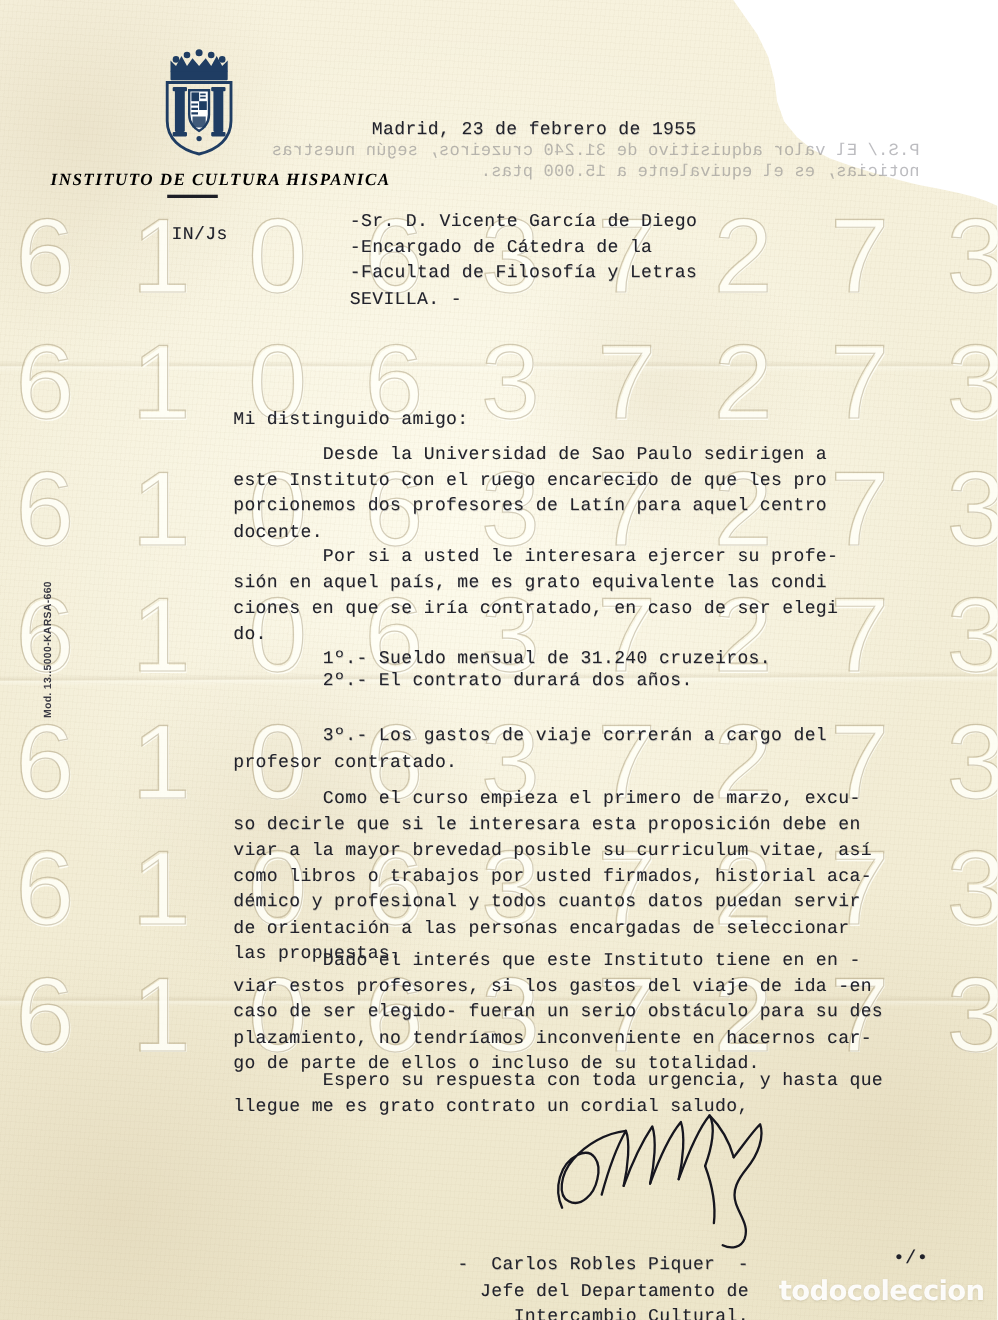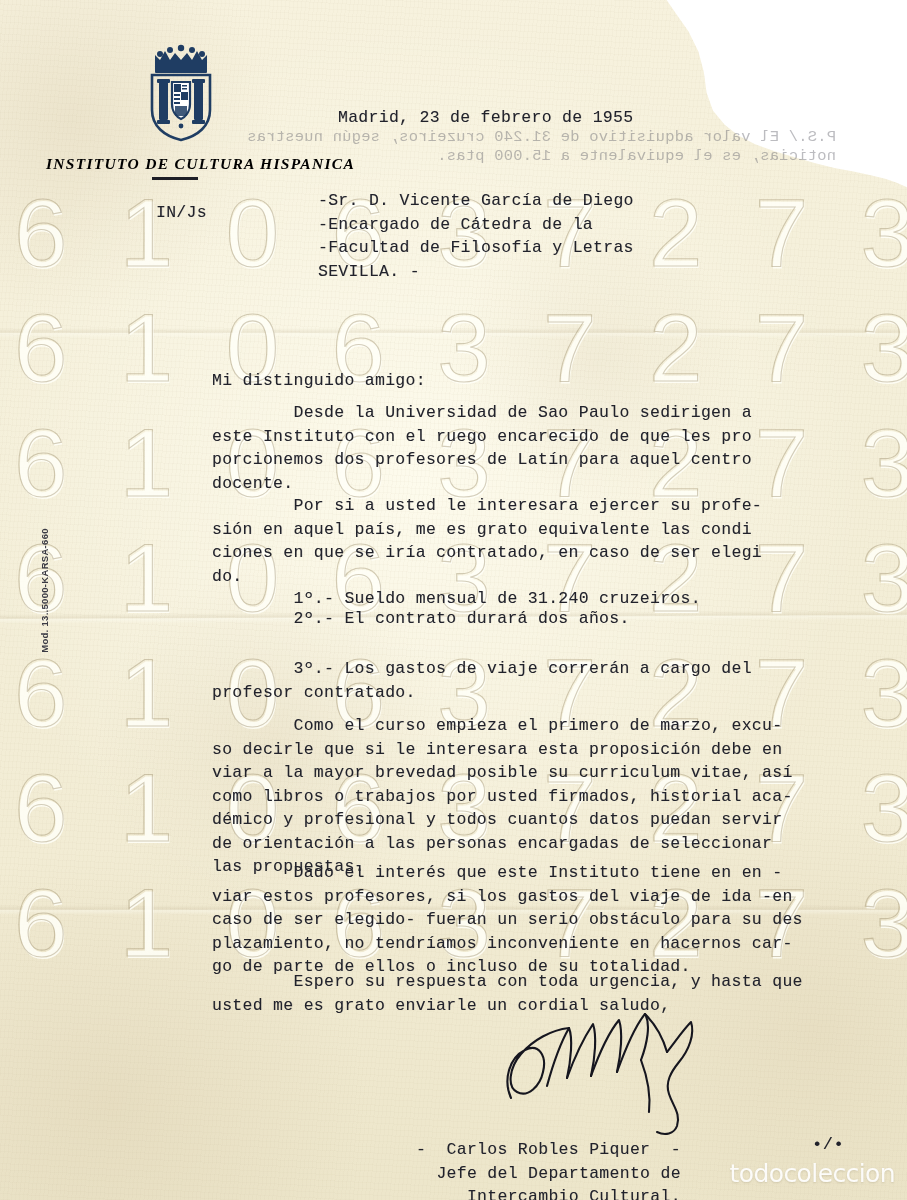--- a/index.html
+++ b/index.html
@@ -228,21 +228,21 @@
     text-align: center;
   }
 
   
   .site-watermark {
     position: absolute;
     right: 12px;
     bottom: 12px;
     font-family: "DejaVu Sans", sans-serif;
     font-size: 25px;
-    font-weight: 400;
+    font-weight: 700;
     letter-spacing: -0.6px;
     color: rgba(255,255,255,0.92);
     text-shadow: 0 1px 2px rgba(150,138,110,0.30);
   }
 </style>
 </head>
 <body>
 
 <div id="scan">
 
@@ -400,21 +400,21 @@
 como libros o trabajos por usted firmados, historial aca-
 démico y profesional y todos cuantos datos puedan servir
 de orientación a las personas encargadas de seleccionar
 las propuestas.</div>
   <div class="typed para p4">        Dado el interés que este Instituto tiene en en -
 viar estos profesores, si los gastos del viaje de ida -en
 caso de ser elegido- fueran un serio obstáculo para su des
 plazamiento, no tendríamos inconveniente en hacernos car-
 go de parte de ellos o incluso de su totalidad.</div>
   <div class="typed para p5">        Espero su respuesta con toda urgencia, y hasta que
-usted me es grato enviarle un cordial saludo,</div>
+llegue me es grato contrato un cordial saludo,</div>
 
   <div class="sign">
     <svg viewBox="0 0 220 135" xmlns="http://www.w3.org/2000/svg">
       <g fill="none" stroke="#16161f" stroke-width="2.1" stroke-linecap="round" stroke-linejoin="round">
         <path d="M16 96 C8 78, 14 56, 30 48 C44 41, 52 54, 48 70
                  C45 84, 33 96, 22 90 C12 85, 14 66, 26 52
                  C38 38, 56 28, 74 26"></path>
         <path d="M52 84 C58 62, 66 40, 74 26 C78 36, 76 58, 72 76"></path>
         <path d="M72 76 C80 54, 90 34, 98 22 C102 34, 100 56, 96 74"></path>
         <path d="M96 74 C104 52, 114 30, 124 18 C128 30, 126 52, 122 70"></path>

